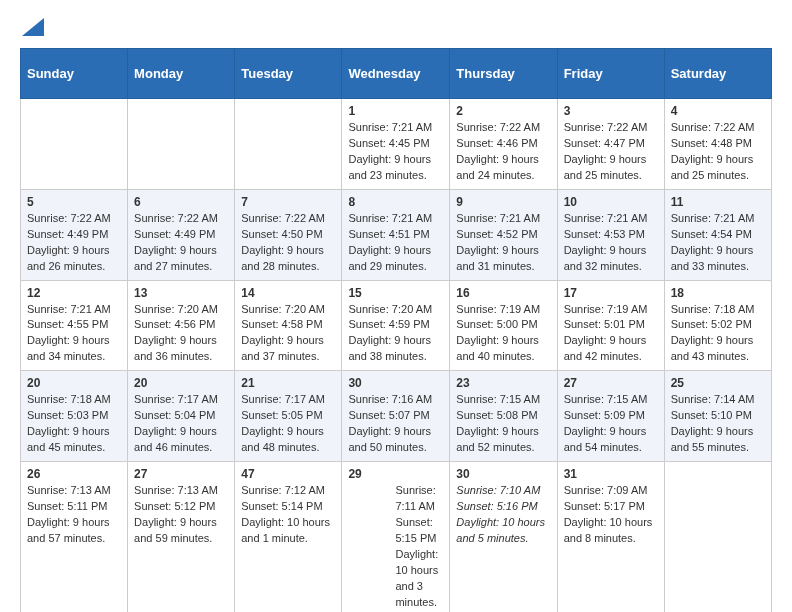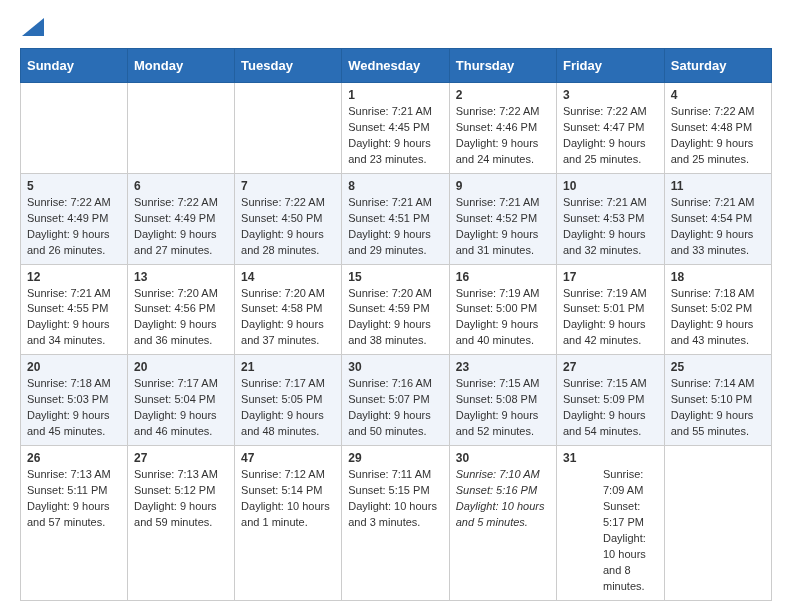--- a/index.html
+++ b/index.html
@@ -61,21 +61,21 @@
     .calendar {
       width: 100%;
       border-collapse: collapse;
       border: 1px solid #ccc;
     }
     .calendar th {
       background-color: #2a6db5;
       color: #fff;
       font-size: 13px;
       font-weight: bold;
-      padding: 9px 6px;
+      padding: 17px 6px;
       border: 1px solid #2260a0;
       text-align: left;
     }
     .calendar td {
       vertical-align: top;
       border: 1px solid #ccc;
       padding: 5px 6px;
       width: 108px;
       min-height: 80px;
       font-size: 11px;
@@ -341,35 +341,35 @@
           </td>
           <td>
             <span class="day-number">47</span>
             <div class="day-info" style="white-space: pre-line;">Sunrise: 7:12 AM
 Sunset: 5:14 PM
 Daylight: 10 hours
 and 1 minute.</div>
           </td>
           <td>
             <span class="day-number">29</span>
-            <div class="day-info" style="white-space: pre-line;">Sunrise: 7:11 AM
+            <div class="day-info" style="white-space: pre-line; margin-left: 47px;">Sunrise: 7:11 AM
 Sunset: 5:15 PM
 Daylight: 10 hours
 and 3 minutes.</div>
           </td>
           <td>
             <span class="day-number">30</span>
             <div class="day-info" style="white-space: pre-line; font-style: italic;">Sunrise: 7:10 AM
 Sunset: 5:16 PM
 Daylight: 10 hours
 and 5 minutes.</div>
           </td>
           <td>
             <span class="day-number">31</span>
-            <div class="day-info" style="white-space: pre-line; margin-left: 40px;">Sunrise: 7:09 AM
+            <div class="day-info" style="white-space: pre-line;">Sunrise: 7:09 AM
 Sunset: 5:17 PM
 Daylight: 10 hours
 and 8 minutes.</div>
           </td>
           <td class="empty-cell"></td>
         </tr>
       </tbody>
   </table>
 </div>
 

